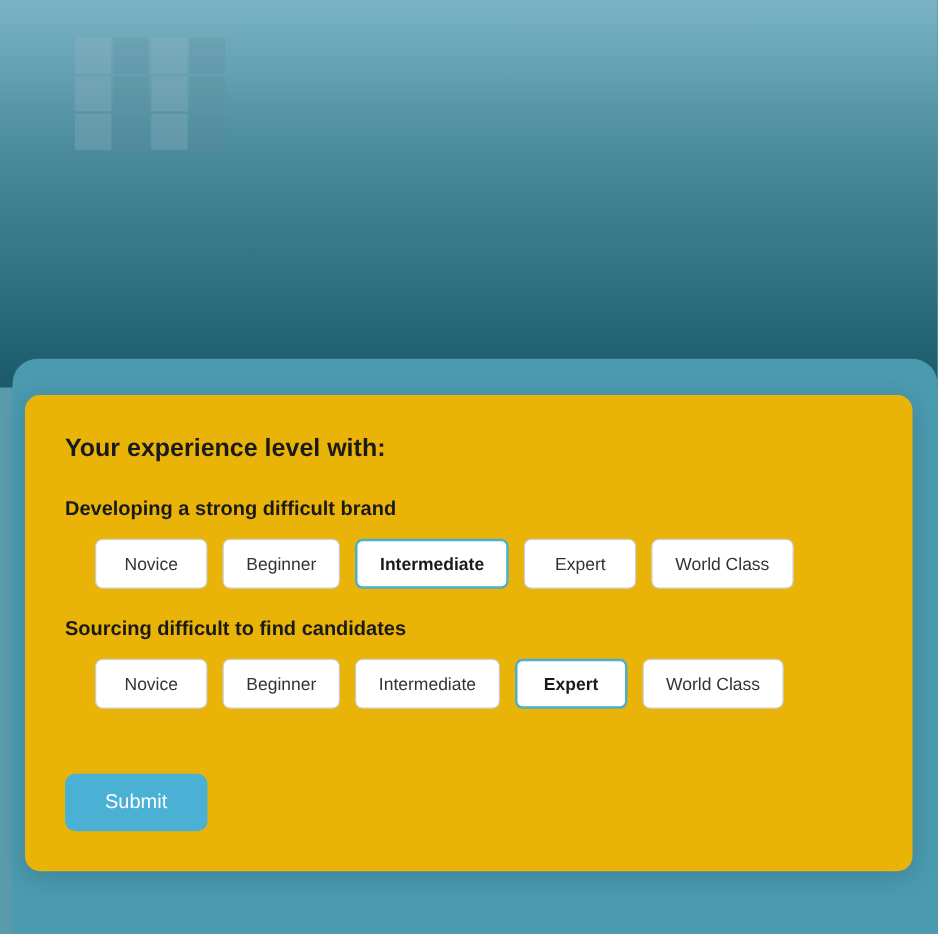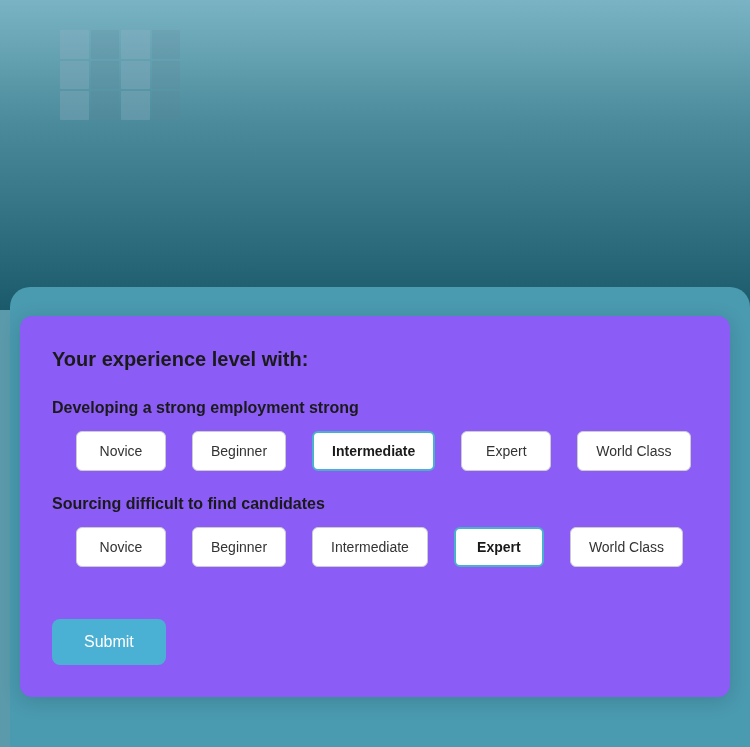--- a/index.html
+++ b/index.html
@@ -46,21 +46,21 @@
       background: #4a9ab0;
       border-radius: 20px 20px 0 0;
     }
 
     
     .modal {
       position: absolute;
       bottom: 50px;
       left: 20px;
       right: 20px;
-      background: #8b5cf6;
+      background: #eab308;
       border-radius: 12px;
       padding: 32px 32px 32px 32px;
       box-shadow: 0 4px 20px rgba(0,0,0,0.15);
       z-index: 10;
     }
 
     .modal-title {
       font-size: 20px;
       font-weight: 700;
       color: #1a1a1a;
@@ -73,21 +73,21 @@
 
     .question-label {
       font-size: 16px;
       font-weight: 700;
       color: #1a1a1a;
       margin-bottom: 14px;
     }
 
     .options-row {
       display: flex;
-      gap: 26px;
+      gap: 12px;
       flex-wrap: wrap;
       padding-left: 24px;
     }
 
     .option-btn {
       padding: 10px 18px;
       border: 1.5px solid #cccccc;
       border-radius: 6px;
       background: #ffffff;
       font-size: 14px;
@@ -149,21 +149,21 @@
 </div>
 
 <div class="teal-bg"></div>
 
 <div class="modal">
 
   <div class="modal-title">Your experience level with:</div>
 
   
   <div class="question-section">
-    <div class="question-label">Developing a strong employment strong</div>
+    <div class="question-label">Developing a strong difficult brand</div>
     <div class="options-row">
       <button class="option-btn">Novice</button>
       <button class="option-btn">Beginner</button>
       <button class="option-btn selected">Intermediate</button>
       <button class="option-btn">Expert</button>
       <button class="option-btn">World Class</button>
     </div>
   </div>
 
   

